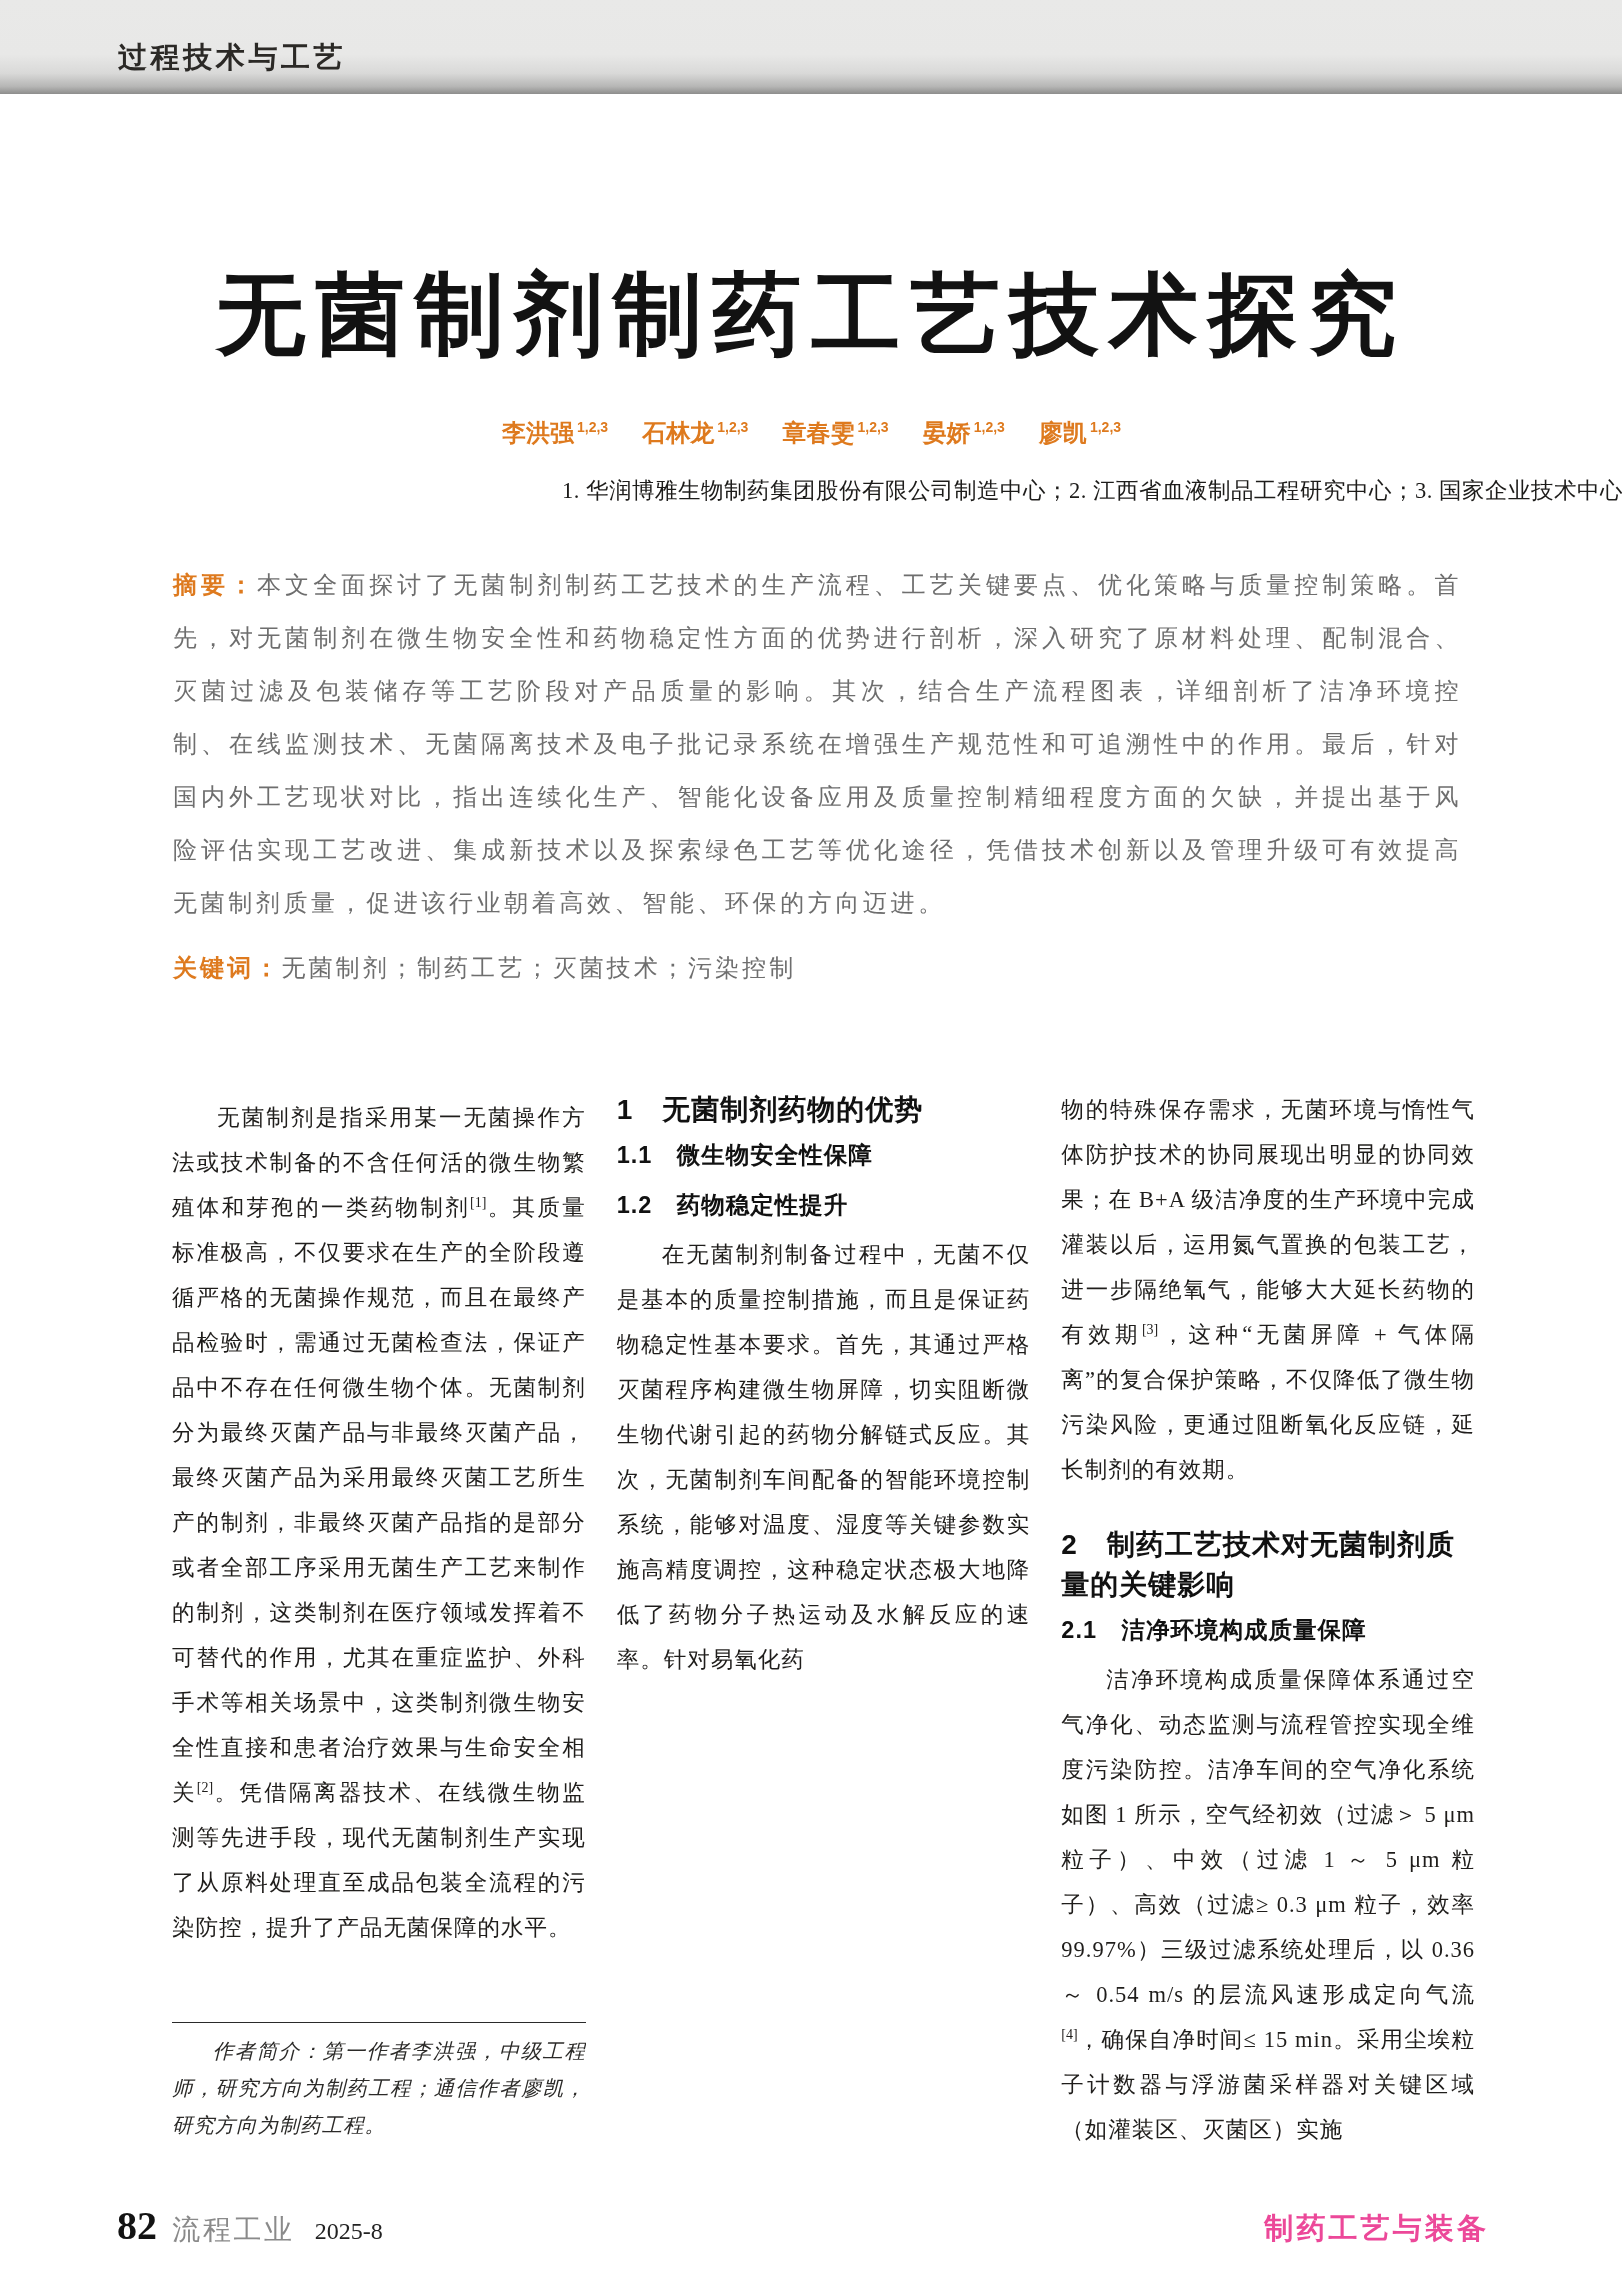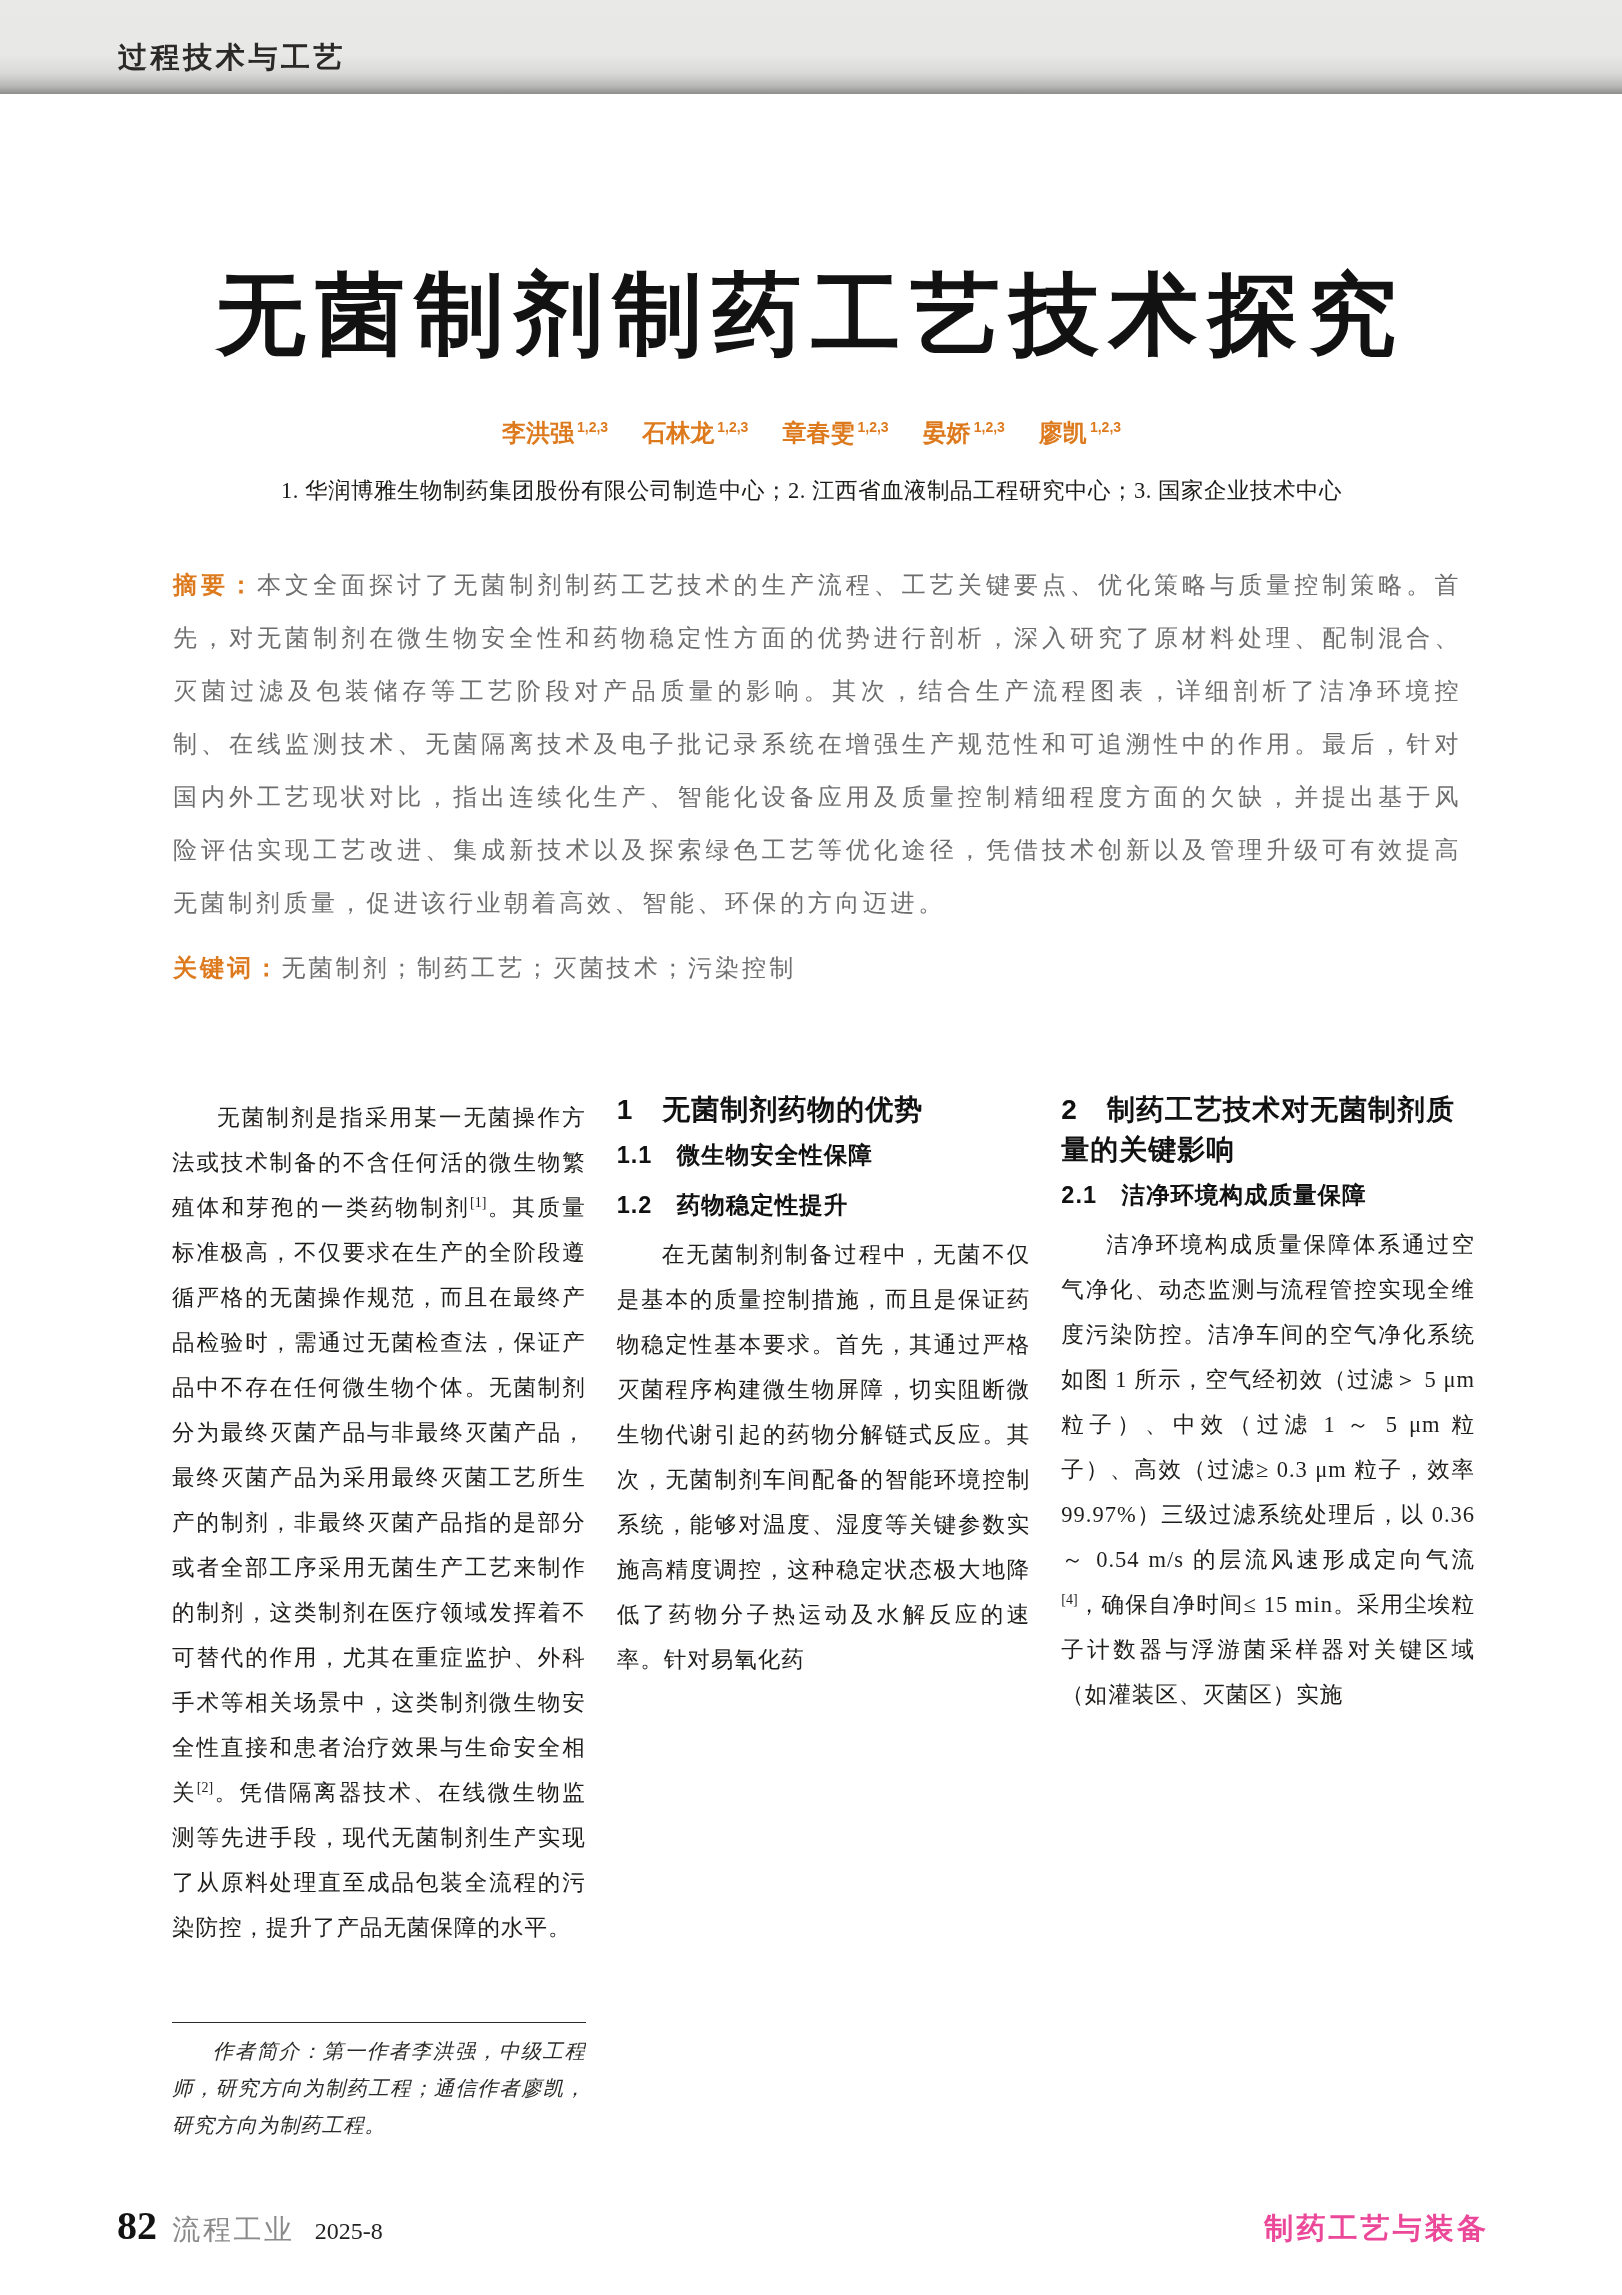--- a/index.html
+++ b/index.html
@@ -30,21 +30,21 @@
     white-space:nowrap;
   }
   .author-line {
     position:absolute; top:417px; left:0; width:1623px; text-align:center;
     font-family:"Liberation Sans","DejaVu Sans",sans-serif;
     font-weight:700; font-size:24px; color:#de7a1e; white-space:nowrap;
   }
   .author { margin:0 17px; }
   .author sup { font-size:14px; font-weight:700; margin-left:3.1px; vertical-align:super; line-height:0; }
   .affiliation-line {
-    position:absolute; top:475px; left:0; width:1623px; text-align:center;
+    position:absolute; top:475px; left:0; width:1623px; text-align:right;
     font-size:22.5px; color:#1d1c1a; letter-spacing:0.5px; white-space:nowrap;
   }
 
   
   .abstract-block {
     position:absolute; left:173px; top:558px; width:1289px;
     font-family:"Liberation Sans","DejaVu Sans",sans-serif;
     font-size:24px; line-height:53px; letter-spacing:3.6px;
     color:#6e6e6e; text-align:justify;
   }
@@ -131,20 +131,21 @@
   <div class="col">
     <div>
         <div class="blk-h1">1　无菌制剂药物的优势</div>
         <div class="blk-h2">1.1　微生物安全性保障</div>
         <div class="blk-h2">1.2　药物稳定性提升</div>
         <div class="blk-p">在无菌制剂制备过程中，无菌不仅是基本的质量控制措施，而且是保证药物稳定性基本要求。首先，其通过严格灭菌程序构建微生物屏障，切实阻断微生物代谢引起的药物分解链式反应。其次，无菌制剂车间配备的智能环境控制系统，能够对温度、湿度等关键参数实施高精度调控，这种稳定状态极大地降低了药物分子热运动及水解反应的速率。针对易氧化药</div>
       </div>
   </div>
   <div class="col">
     <div>
+        <div class="blk-pc">物的特殊保存需求，无菌环境与惰性气体防护技术的协同展现出明显的协同效果；在 B+A 级洁净度的生产环境中完成灌装以后，运用氮气置换的包装工艺，进一步隔绝氧气，能够大大延长药物的有效期<sup>[3]</sup>，这种“无菌屏障 + 气体隔离”的复合保护策略，不仅降低了微生物污染风险，更通过阻断氧化反应链，延长制剂的有效期。</div>
         <div class="blk-h1">2　制药工艺技术对无菌制剂质量的关键影响</div>
         <div class="blk-h2">2.1　洁净环境构成质量保障</div>
         <div class="blk-p">洁净环境构成质量保障体系通过空气净化、动态监测与流程管控实现全维度污染防控。洁净车间的空气净化系统如图 1 所示，空气经初效（过滤＞ 5 μm 粒子）、中效（过滤 1 ～ 5 μm 粒子）、高效（过滤≥ 0.3 μm 粒子，效率 99.97%）三级过滤系统处理后，以 0.36 ～ 0.54 m/s 的层流风速形成定向气流<sup>[4]</sup>，确保自净时间≤ 15 min。采用尘埃粒子计数器与浮游菌采样器对关键区域（如灌装区、灭菌区）实施</div>
       </div>
   </div>
 </div>
 
 <div class="footer">
   <div class="footer-left">
     <span class="page-number">82</span>

